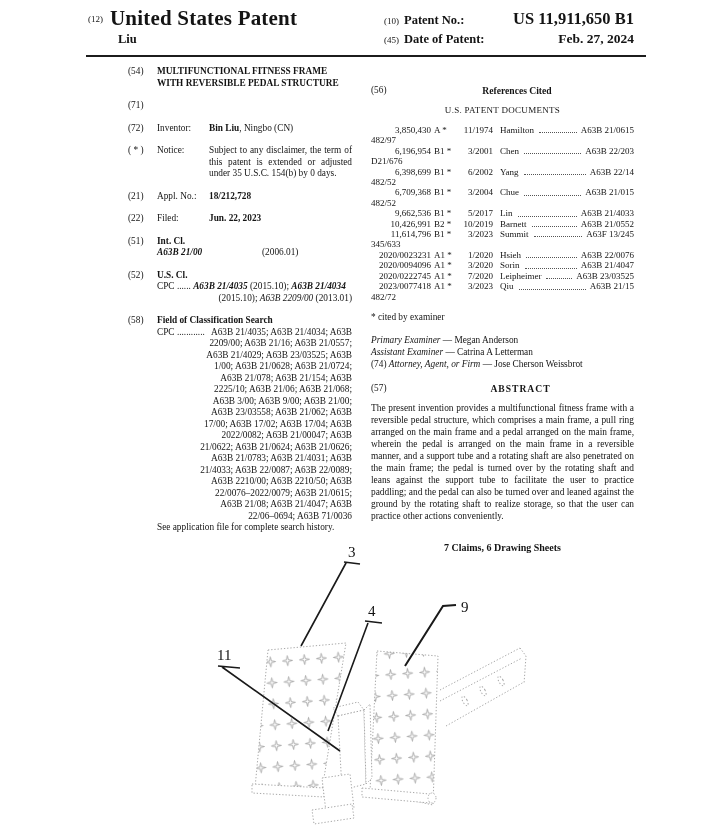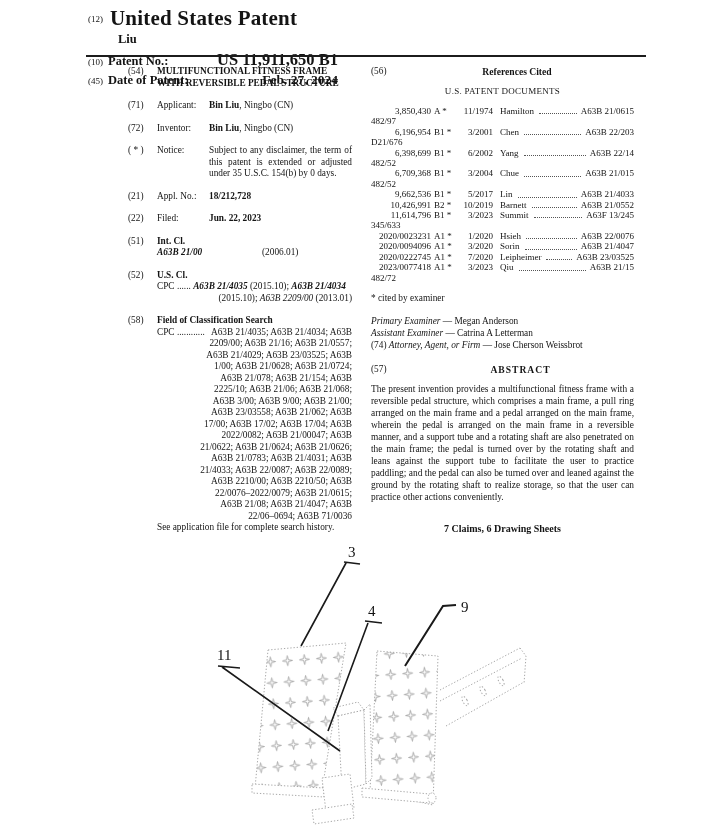--- a/index.html
+++ b/index.html
@@ -1,37 +1,37 @@
 <!DOCTYPE html>
 <html><head>
 <meta charset="utf-8">
 <style>
   html,body{margin:0;padding:0;background:#fff;}
   .page{position:relative;width:728px;height:828px;background:#fff;overflow:hidden;
         font-family:"Liberation Serif",serif;color:#141414;}
   
-  .header{position:absolute;left:88px;top:6px;width:546px;display:flex;justify-content:space-between;flex-direction:column;}
+  .header{position:absolute;left:88px;top:6px;width:546px;display:flex;justify-content:space-between;}
   .h-title-row{display:flex;align-items:baseline;}
   .smalltag{font-size:9px;white-space:nowrap;}
   .h-tag12{margin-right:7px;position:relative;top:-3px;}
   .h-title{font-size:21px;font-weight:bold;letter-spacing:.2px;}
   .h-author{font-size:12.5px;font-weight:bold;margin-left:30px;margin-top:1px;}
   .h-right{width:250px;padding-top:3px;}
   .h-row{display:flex;align-items:baseline;margin-bottom:2px;}
   .h-rtag{margin-right:5px;}
   .h-label{font-weight:bold;font-size:12.5px;white-space:nowrap;}
   .h-value{margin-left:auto;font-weight:bold;white-space:nowrap;}
   .h-value.big{font-size:16.5px;}
   .h-value.date{font-size:13.5px;}
   .rule{position:absolute;left:86px;right:82px;top:55px;border-top:2px solid #1c1c1c;}
   
   .cols{position:absolute;left:88px;top:66px;width:546px;display:flex;gap:19px;
         font-size:9.3px;line-height:11.5px;}
   .col-left{width:264px;flex:none;}
-  .col-right{width:263px;flex:none;}
+  .col-right{width:263px;flex:none;margin-top:19px;}
   .item{display:flex;margin-bottom:11px;margin-left:40px;}
   .tag{width:29px;flex:none;}
   .ib{flex:1;min-width:0;}
   .b{font-weight:bold;}
   .i{font-style:italic;}
   .bi{font-weight:bold;font-style:italic;}
   .lbl{display:inline-block;width:52px;vertical-align:top;}
   .notice-flex{display:flex;}
   .notice-flex .nlbl{width:52px;flex:none;}
   .notice-flex .ntxt{flex:1;text-align:justify;}
@@ -96,21 +96,20 @@
 
     <div class="col-left">
 
       <div class="item">
         <span class="tag">(54)</span>
         <span class="ib b">MULTIFUNCTIONAL FITNESS FRAME WITH REVERSIBLE PEDAL STRUCTURE</span>
       </div>
 
       <div class="item">
         <span class="tag">(71)</span>
-        <span class="ib"><span class="lbl">Applicant:</span><span class="b">Bin Liu</span><span>, Ningbo (CN)</span></span>
       </div>
 
       <div class="item">
         <span class="tag">(72)</span>
         <span class="ib"><span class="lbl">Inventor:</span><span class="b">Bin Liu</span><span>, Ningbo (CN)</span></span>
       </div>
 
       <div class="item">
         <span class="tag">( * )</span>
         <span class="ib notice-flex">

